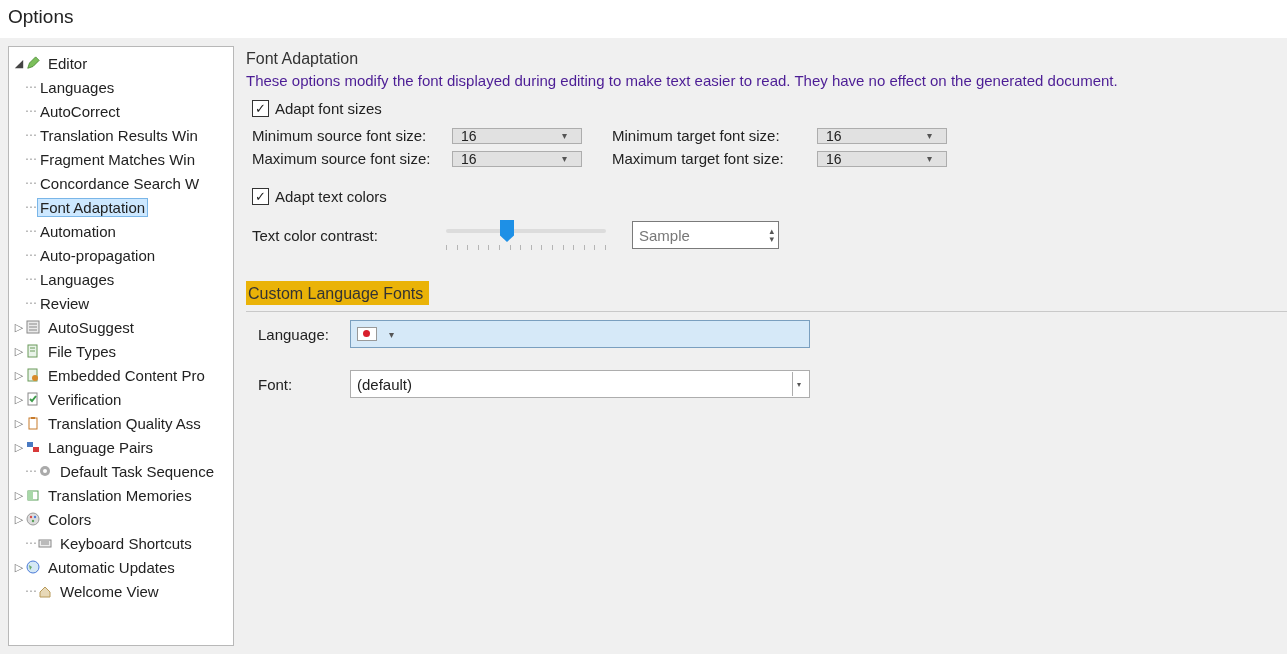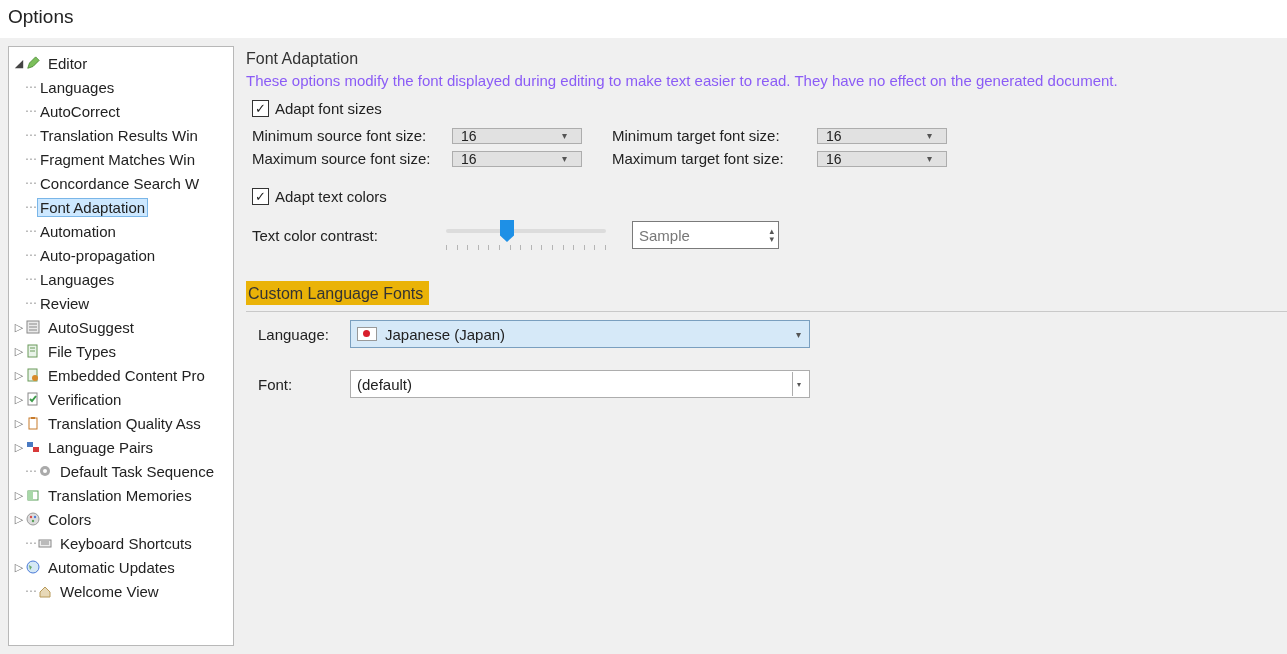--- a/index.html
+++ b/index.html
@@ -93,21 +93,21 @@
   .group-title.first { border-top: none; }
   .group-title.highlight {
     display: inline-block;
     background: #eab308;
     border-top: none;
     margin-top: 12px;
     padding: 4px 6px 2px 2px;
   }
   .desc {
     font-size: 15px;
-    color: #8b5cf6;
+    color: #4c1d95;
     margin: 2px 0 6px 0;
   }
   .indent { margin-left: 12px; }
   .checkbox-row {
     display: flex;
     align-items: center;
     height: 26px;
     margin-left: 6px;
   }
   .checkbox {
@@ -541,21 +541,20 @@
 
       <div>
         <div class="group-title highlight">Custom Language Fonts</div>
       </div>
       <div class="hr-below"></div>
 
       <div class="lang-row">
         <span>Language:</span>
         <div class="lang-combo">
           <span class="flag"></span>
-          <span class="txt">Japanese (Japan)</span>
           <span class="chev">▾</span>
         </div>
       </div>
 
       <div style="height:10px"></div>
       <div class="lang-row">
         <span>Font:</span>
         <div class="font-combo">
           <span>(default)</span>
           <span class="chev">▾</span>

